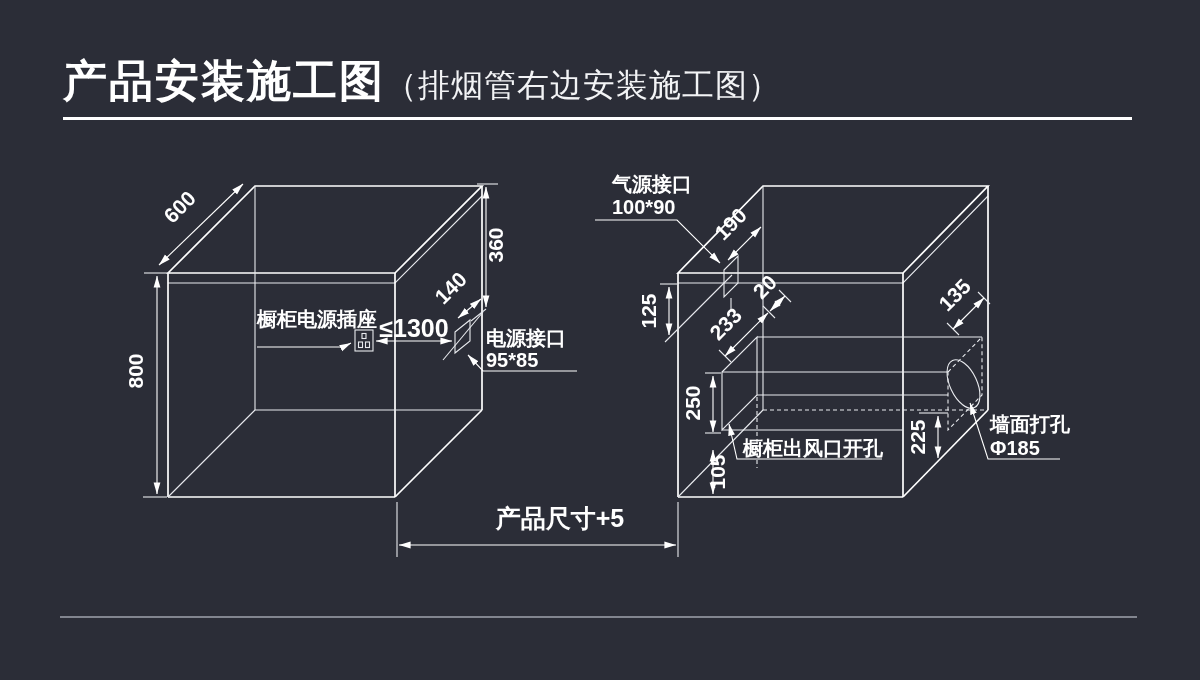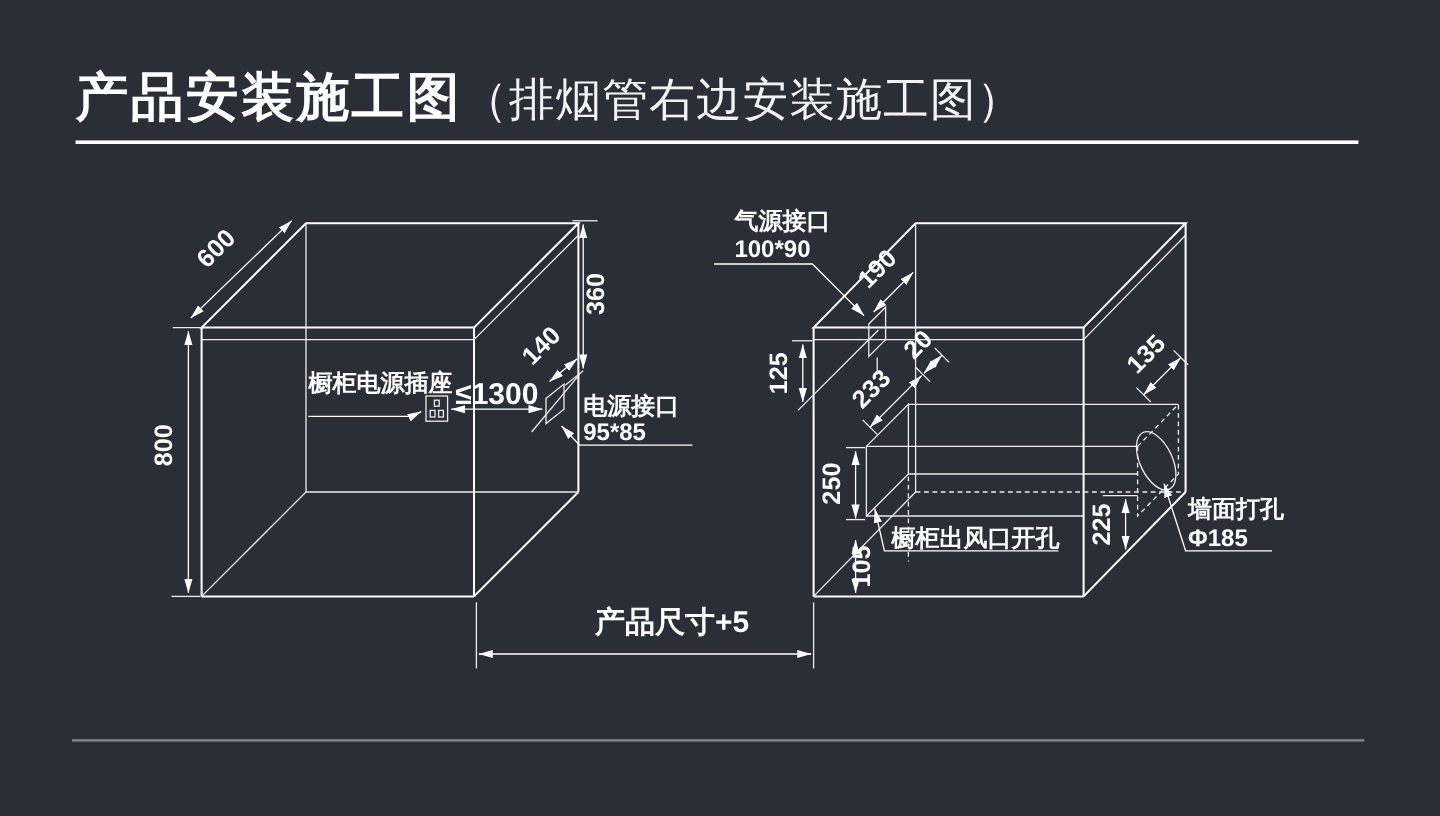--- a/index.html
+++ b/index.html
@@ -1,20 +1,20 @@
 <!DOCTYPE html>
 <html><head>
 <meta charset="utf-8">
 <style>
   html,body{margin:0;padding:0;background:#2b2d37;}
   #stage{position:relative;width:1200px;height:680px;background:#2b2d37;overflow:hidden;
          font-family:"Liberation Sans",sans-serif;}
   #titlebar{position:absolute;left:63px;top:52px;white-space:nowrap;color:#ffffff;}
   #title-main{font-size:44px;font-weight:bold;letter-spacing:2px;}
-  #title-sub{font-size:38px;font-weight:normal;letter-spacing:1px;color:#f2f3f5;}
+  #title-sub{font-size:32px;font-weight:normal;letter-spacing:1px;color:#f2f3f5;}
   #title-rule{position:absolute;left:63px;top:117px;width:1069px;height:3px;background:#ffffff;}
   #footer-rule{position:absolute;left:60px;top:616px;width:1077px;height:2px;background:#82858f;}
   svg{position:absolute;left:0;top:0;}
   .ln{stroke:#ffffff;stroke-width:1.7;fill:none;}
   .tn{stroke:#e9ebef;stroke-width:1.1;fill:none;}
   .dim{stroke:#ffffff;stroke-width:1.1;fill:none;}
   .dash{stroke-dasharray:4 3;}
   text{fill:#ffffff;}
   .dt{font:bold 21px "Liberation Sans",sans-serif;}
   .lbl{font:bold 20px "Liberation Sans",sans-serif;}

